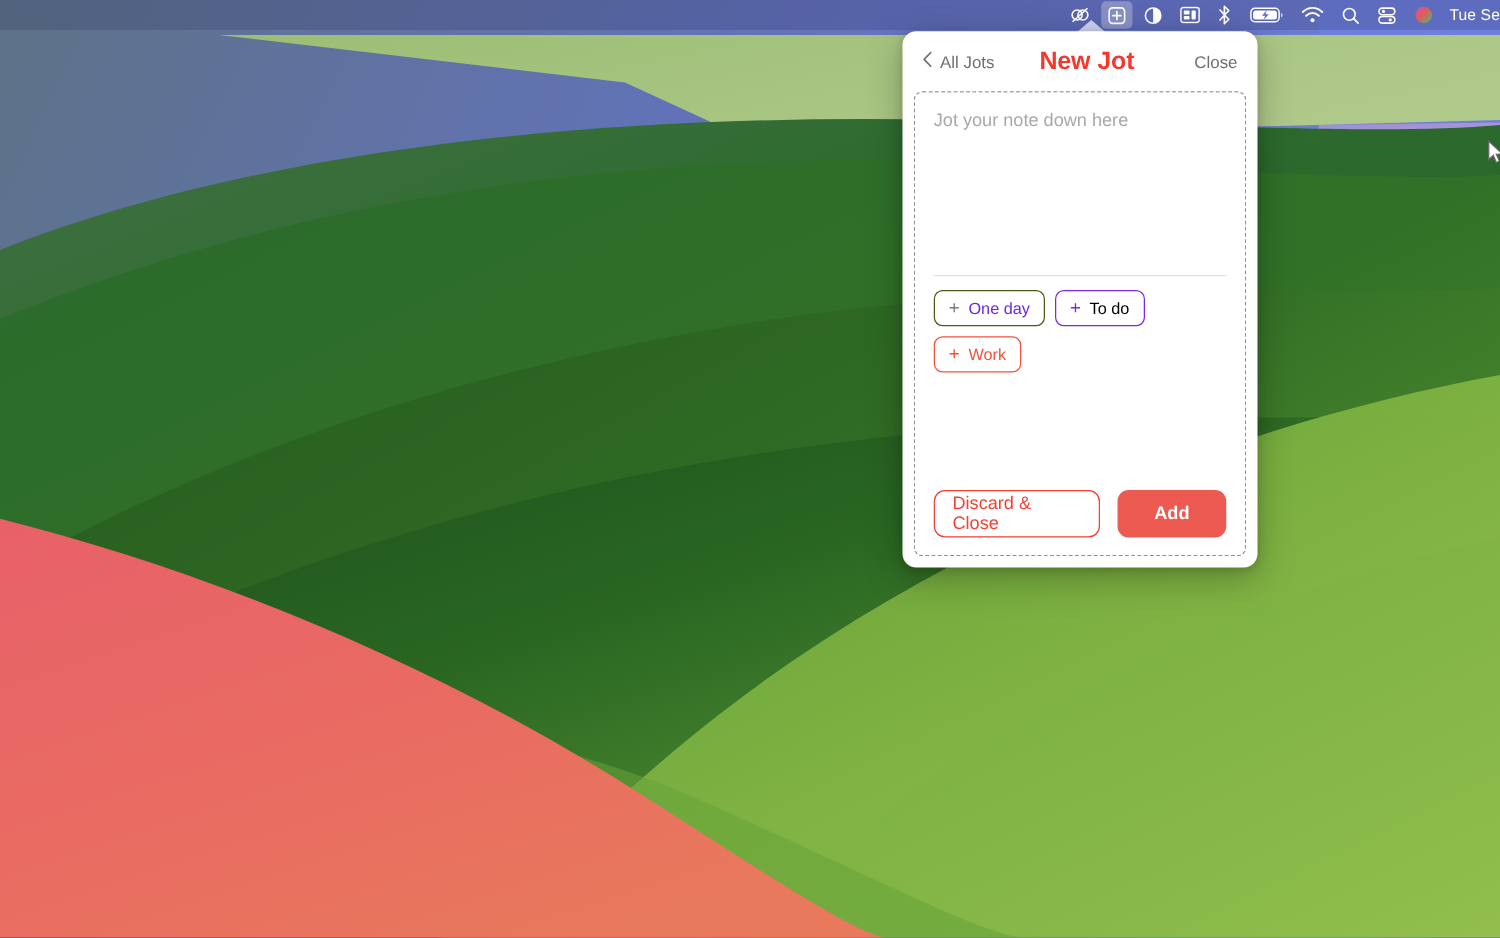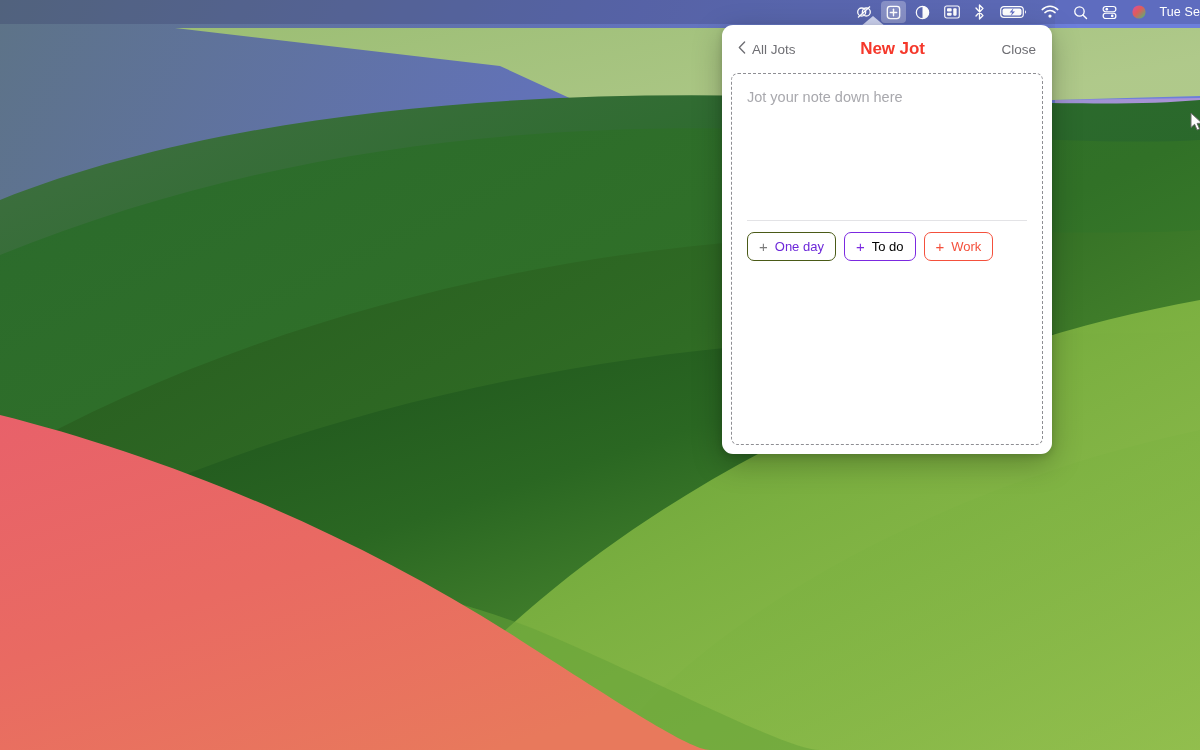--- a/index.html
+++ b/index.html
@@ -39,21 +39,21 @@
   }
 
   
   #popover-arrow {
     position:absolute; left:860px; top:16px; width:26px; height:10px;
     z-index:45;
   }
   #popover-arrow svg { display:block; }
 
   #popover {
-    position:absolute; left:722px; top:25px; width:330px; height:429px;
+    position:absolute; left:722px; top:25px; width:284px; height:429px;
     background:#ffffff;
     border-radius:11px;
     box-shadow:0 9px 30px rgba(0,0,0,0.26), 0 2px 7px rgba(0,0,0,0.14);
     z-index:50;
     display:flex; flex-direction:column;
     overflow:hidden;
   }
 
   
   .pop-header {
@@ -62,21 +62,21 @@
     padding:0 16px;
   }
   .back-link {
     display:flex; align-items:center; gap:6px;
     color:#6e6e73; font-size:13.5px;
     cursor:default;
   }
   .back-chevron { display:block; }
   .pop-title {
     position:absolute; left:0; right:0; text-align:center;
-    font-size:17px; font-weight:600; color:#f5382b;
+    font-size:20px; font-weight:600; color:#f5382b;
     letter-spacing:-0.1px;
     pointer-events:none;
     padding-left:11px;
   }
   .reset-link {
     margin-left:auto; color:#6e6e73; font-size:13.5px; position:relative; z-index:2;
   }
 
   
   .drop-area {
@@ -359,20 +359,24 @@
         <span style="color: #000000;">To do</span>
       </div>
       <div class="tag" style="border-color: rgb(244, 80, 60);">
         <span class="plus" style="color: rgb(244, 80, 60);">+</span>
         <span style="color: rgb(244, 80, 60);">Work</span>
       </div>
     </div>
 
     <div class="spacer"></div>
 
+    <div class="btn-row">
+      <div class="btn btn-secondary" style="color: rgb(240, 65, 52); border-color: rgb(240, 65, 52);">Discard &amp; Close</div>
+      <div class="btn btn-primary" style="background: rgb(236, 90, 82); border-color: rgb(236, 90, 82);">Add</div>
+    </div>
 
   </div>
 </div>
 
 <div id="cursor">
   <svg width="14" height="20" viewBox="0 0 14 20">
     <path d="M1,1 L1,15.5 L4.6,12.3 L7.1,18 L9.6,16.9 L7.1,11.4 L12,11.2 Z" fill="#fff" stroke="#6a6a6a" stroke-width="1"></path>
   </svg>
 </div>
 

